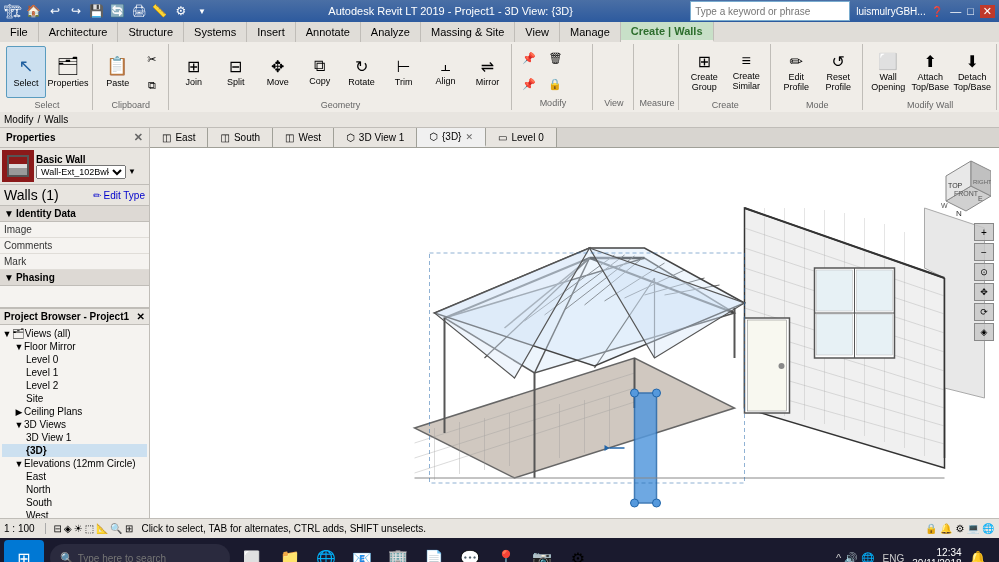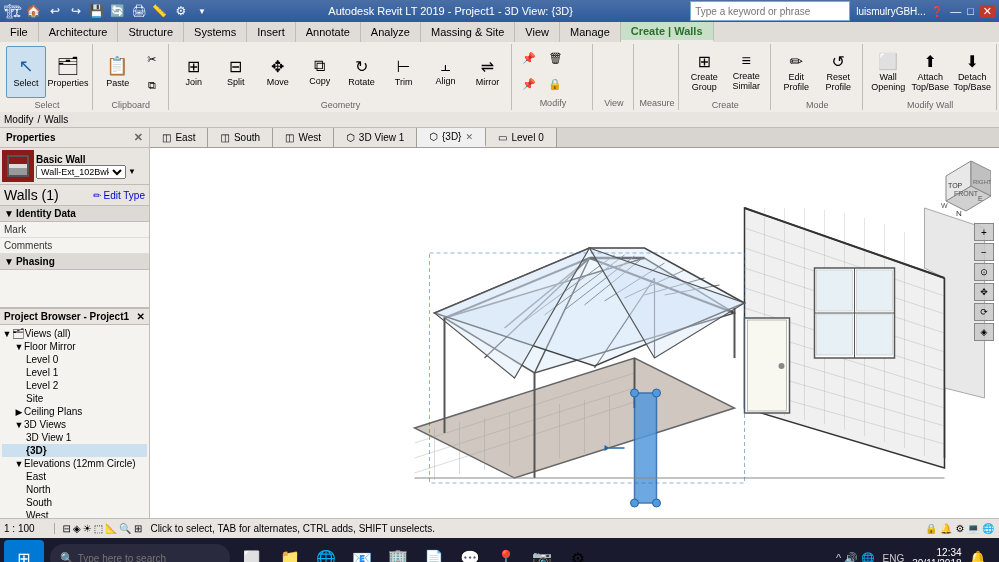--- a/index.html
+++ b/index.html
@@ -320,25 +320,29 @@
           <span>Edit Type</span>
         </div>
       </div>
 
       <div style="overflow-y:auto; flex:1;">
         <div class="prop-section">
           <span>▼</span>
           <span>Identity Data</span>
         </div>
         <div class="prop-row">
-          <span class="prop-row-label">Mark</span>
+          <span class="prop-row-label">Image</span>
           <span class="prop-row-value"></span>
         </div>
         <div class="prop-row">
           <span class="prop-row-label">Comments</span>
+          <span class="prop-row-value"></span>
+        </div>
+        <div class="prop-row">
+          <span class="prop-row-label">Mark</span>
           <span class="prop-row-value"></span>
         </div>
         <div class="prop-section">
           <span>▼</span>
           <span>Phasing</span>
         </div>
 
       </div>
     </div>
 
@@ -573,21 +577,21 @@
         <div style="width:20px; height:18px; background:rgba(200,200,200,0.85); border:1px solid #888; display:flex; align-items:center; justify-content:center; font-size:9px; cursor:pointer;">✥</div>
         <div style="width:20px; height:18px; background:rgba(200,200,200,0.85); border:1px solid #888; display:flex; align-items:center; justify-content:center; font-size:9px; cursor:pointer;">⟳</div>
         <div style="width:20px; height:18px; background:rgba(200,200,200,0.85); border:1px solid #888; display:flex; align-items:center; justify-content:center; font-size:9px; cursor:pointer;">◈</div>
       </div>
     </div>
   </div>
 </div>
 
 <div class="status-bar">
   <div class="status-left">
-    <div style="display:flex; align-items:center; gap:2px; border-right:1px solid #aaa; padding-right:19px;">
+    <div style="display:flex; align-items:center; gap:2px; border-right:1px solid #aaa; padding-right:10px;">
       <span>1 : 100</span>
     </div>
     <div style="display:flex; gap:2px;">
       <span style="cursor:pointer; font-size:10px;">⊟</span>
       <span style="cursor:pointer; font-size:10px;">◈</span>
       <span style="cursor:pointer; font-size:10px;">☀</span>
       <span style="cursor:pointer; font-size:10px;">⬚</span>
       <span style="cursor:pointer; font-size:10px;">📐</span>
       <span style="cursor:pointer; font-size:10px;">🔍</span>
       <span style="cursor:pointer; font-size:10px;">⊞</span>

